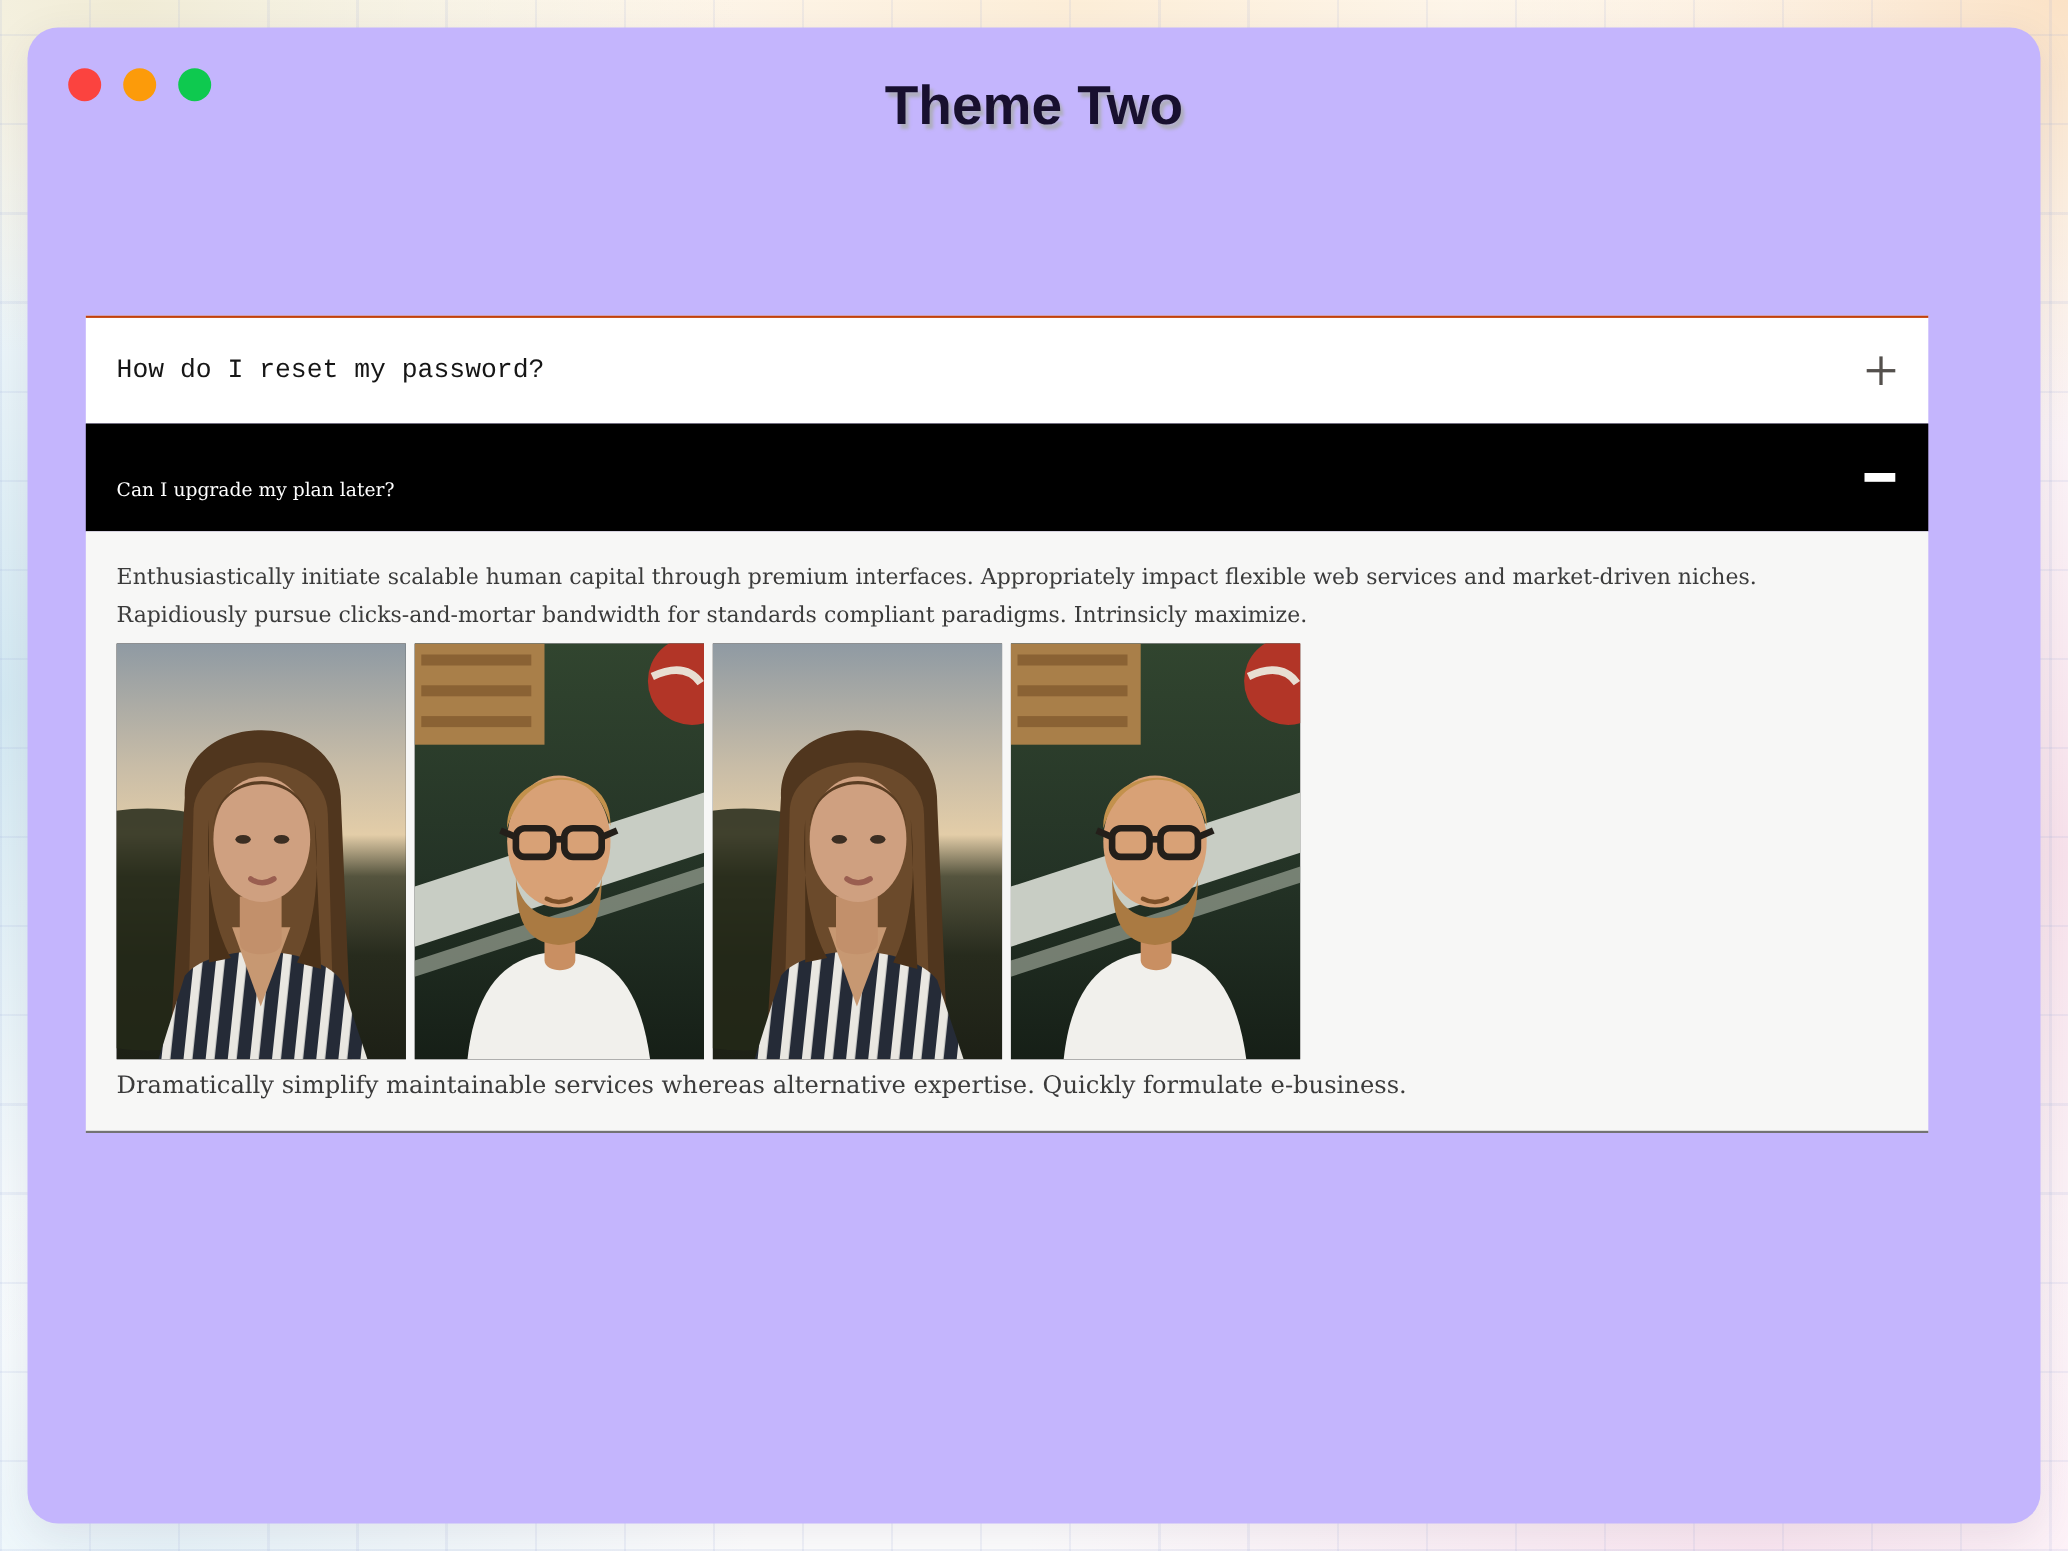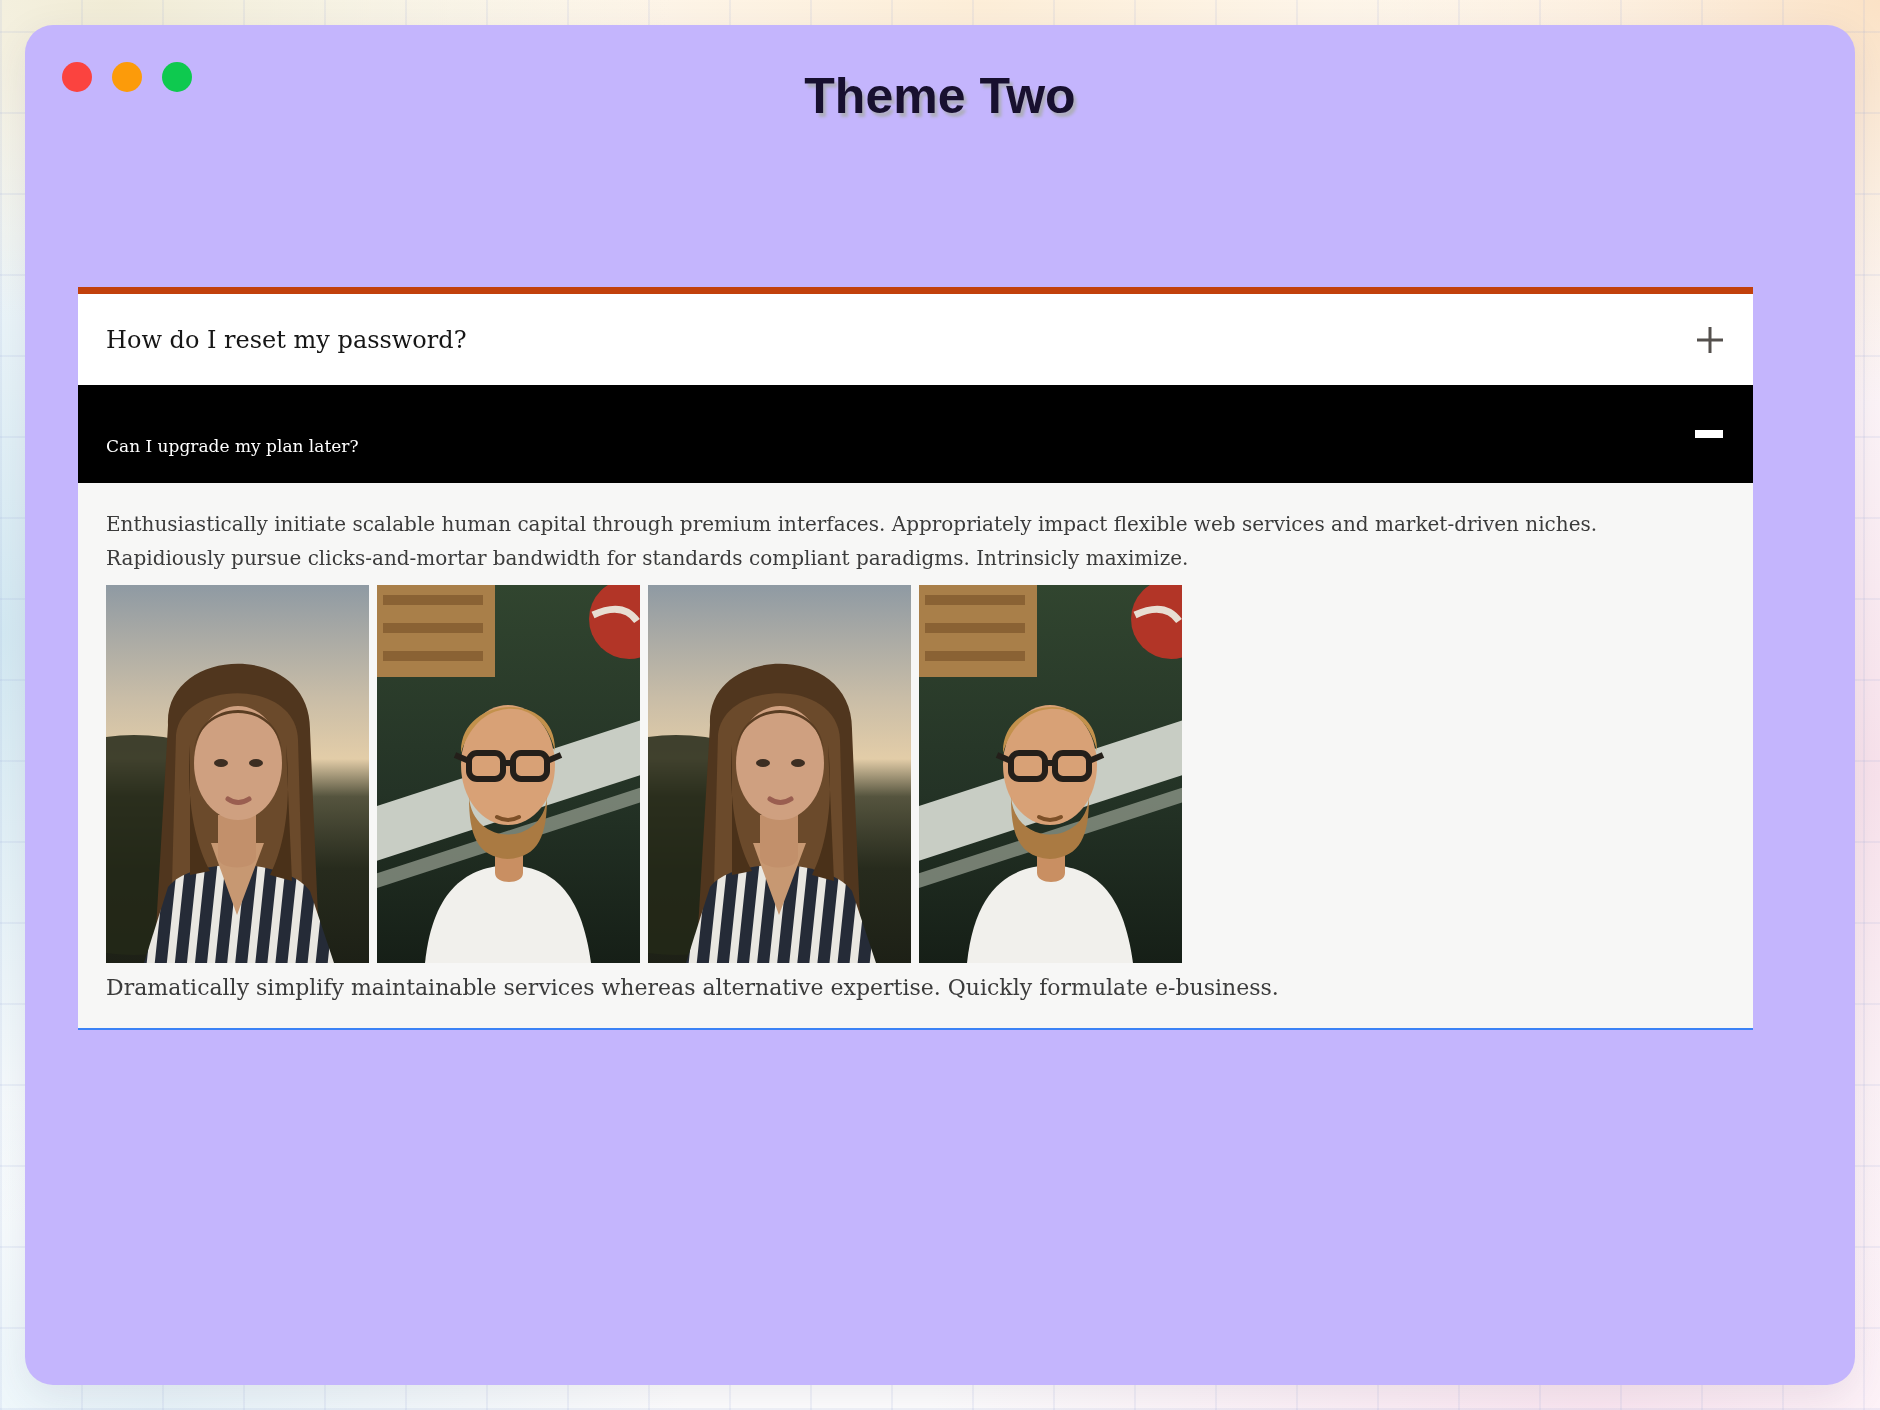--- a/index.html
+++ b/index.html
@@ -30,40 +30,40 @@
     text-align:center;font-family:"Liberation Sans", sans-serif;
     font-weight:700;font-size:50px;color:#18102f;
     text-shadow:3px 4px 3px #aeaebc;
   }
   .faq{position:absolute;left:53px;top:262px;width:1675px;}
   .row{
     height:98px;display:flex;align-items:center;justify-content:space-between;
     padding:0 30px 0 28px;box-sizing:border-box;background:#ffffff;cursor:pointer;
   }
   .row .q{font-size:24px;color:#161616;}
-  .row-first{border-top:7px solid #c2410c;}
+  .row-first{border-top:2px solid #c2410c;font-family:Liberation Mono, monospace;}
   .row-dark-bottom{border-bottom:2px solid #1a1a1a;}
   .xheader{
     height:98px;display:flex;align-items:center;justify-content:space-between;
     padding:0 30px 0 28px;box-sizing:border-box;background:#000000;cursor:pointer;
   }
   .xheader .q{font-size:17px;color:#ffffff;margin-top:24px;}
   .toggle{position:relative;width:26px;height:26px;flex:0 0 auto;}
   .toggle::before{
     content:"";position:absolute;left:0;top:50%;transform:translateY(-50%);
     width:100%;height:3px;background:#54504d;
   }
   .toggle.plus::after{
     content:"";position:absolute;top:0;left:50%;transform:translateX(-50%);
     height:100%;width:3px;background:#54504d;
   }
   .toggle.minus{width:28px;}
   .toggle.minus::before{height:8px;background:#ffffff;}
   .panel{
-    background:#f7f7f6;border-bottom:2px solid #3b82f6;
+    background:#f7f7f6;border-bottom:2px solid #737373;
     padding:24px 28px 28px 28px;box-sizing:border-box;
   }
   .para{margin:0 0 10px 0;max-width:1560px;font-size:20px;line-height:34px;color:#3b3b3b;}
   .photos{display:flex;gap:8px;margin:4px 0 0 0;}
   .photo{width:263px;height:378px;display:block;background:#222;}
   .caption{margin:12px 0 0 0;font-size:22px;color:#3b3b3b;}
   .hidden-defs{position:absolute;width:0;height:0;overflow:hidden;}
 </style>
 </head>
 <body>

